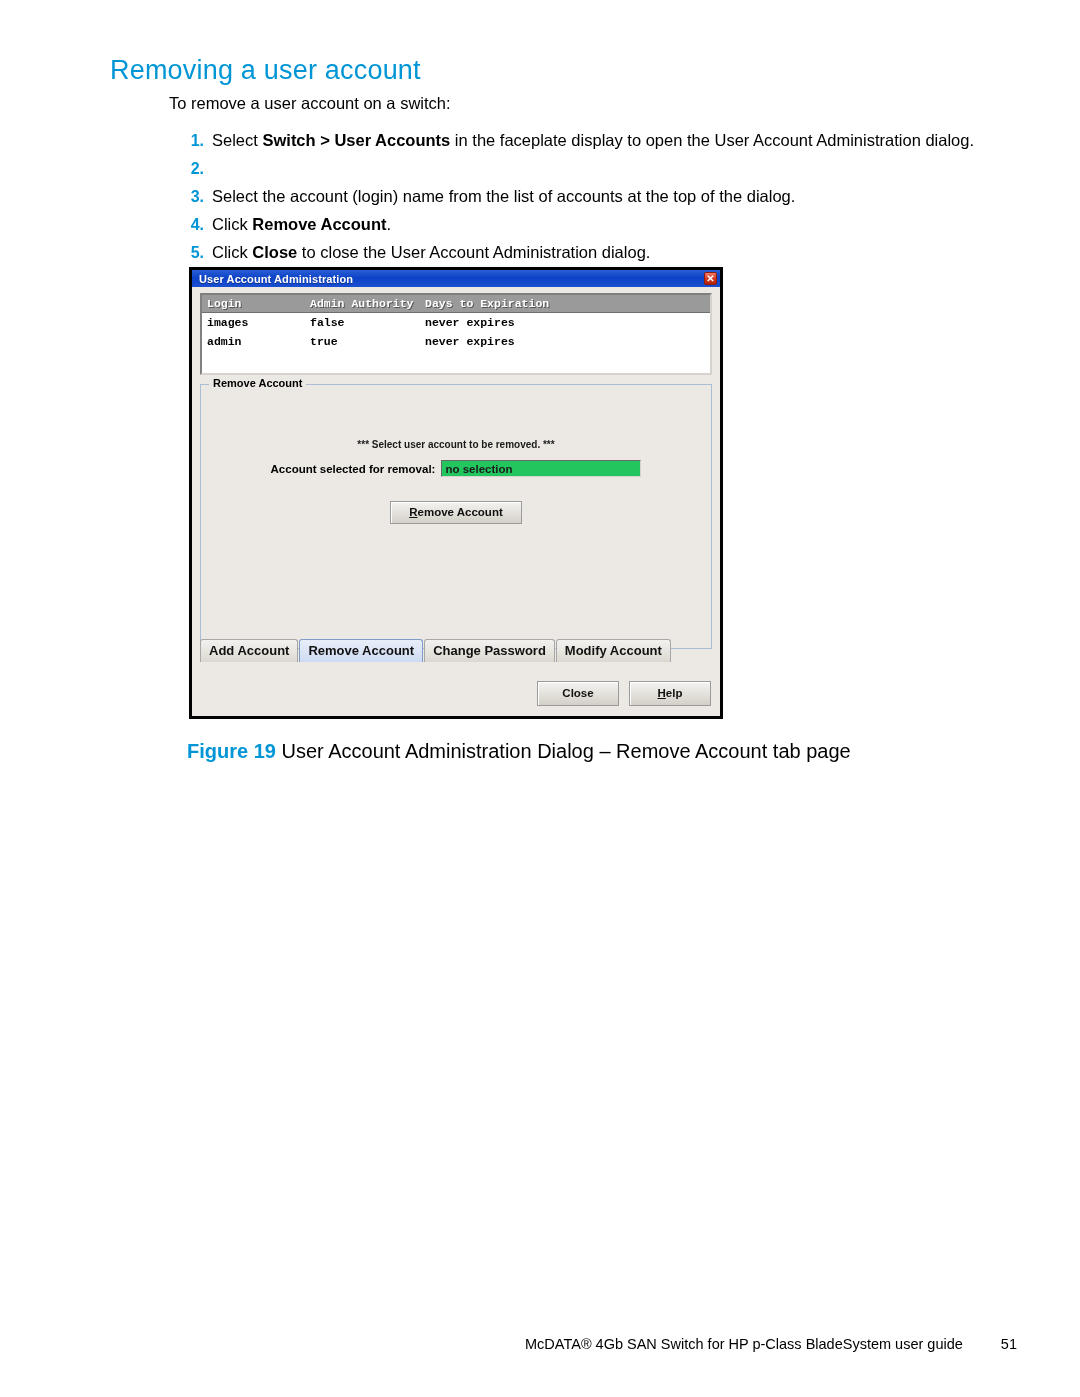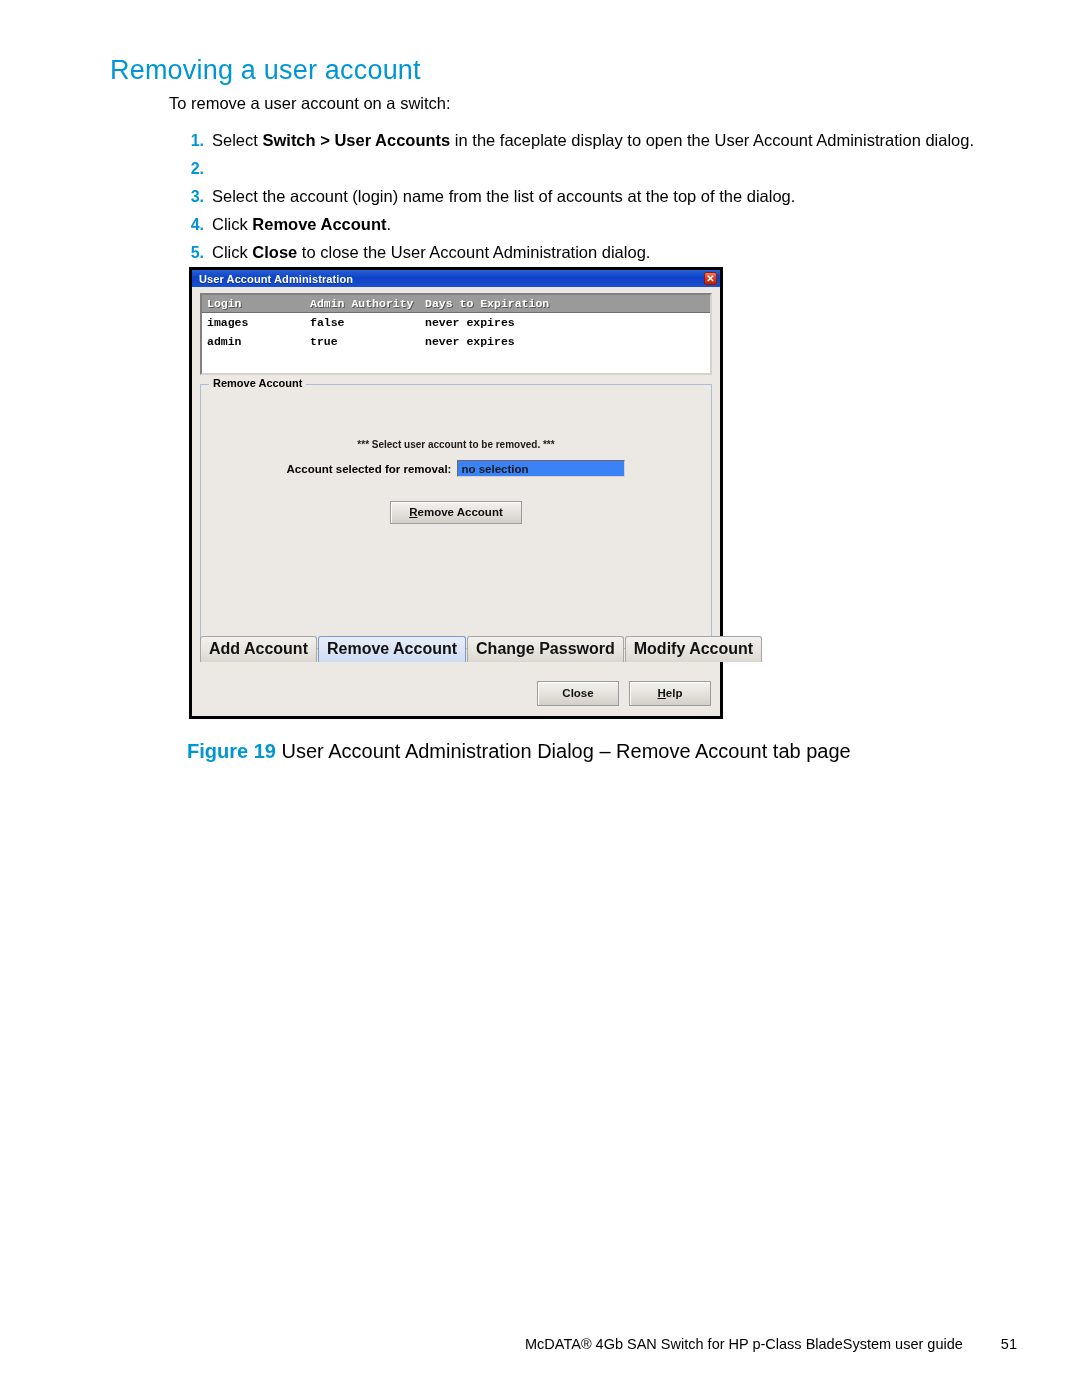--- a/index.html
+++ b/index.html
@@ -189,23 +189,23 @@
     align-items: center;
     justify-content: center;
     margin-top: 10px;
   }
   .field-label {
     font-size: 11.5px;
     font-weight: bold;
     margin-right: 6px;
   }
   .field-box {
-    width: 168px;
+    width: 200px;
     height: 17px;
-    background: #3b82f6;
+    background: #22c55e;
     border: 1px solid;
     border-color: #6a6a6a #d6d3ce #d6d3ce #6a6a6a;
     font-size: 11.5px;
     font-weight: bold;
     color: #1b1b1b;
     padding-left: 3px;
     line-height: 17px;
     box-sizing: border-box;
   }
   .btn-row {
@@ -234,21 +234,21 @@
     bottom: 54px;
     display: flex;
     align-items: flex-end;
     gap: 1px;
   }
   .tab {
     background: linear-gradient(to bottom, #f2f1ef 0%, #e6e3dd 60%, #dbd7d0 100%);
     border: 1px solid #a7a7a7;
     border-bottom: none;
     border-radius: 3px 3px 0 0;
-    font-size: 16px;
+    font-size: 13px;
     font-weight: bold;
     padding: 3px 8px 4px 8px;
     color: #111111;
     white-space: nowrap;
     text-align: center;
   }
   .tab.active {
     background: linear-gradient(to bottom, #e8eef9 0%, #d9e3f5 60%, #cddbf2 100%);
     border-color: #7e9cc8;
   }

